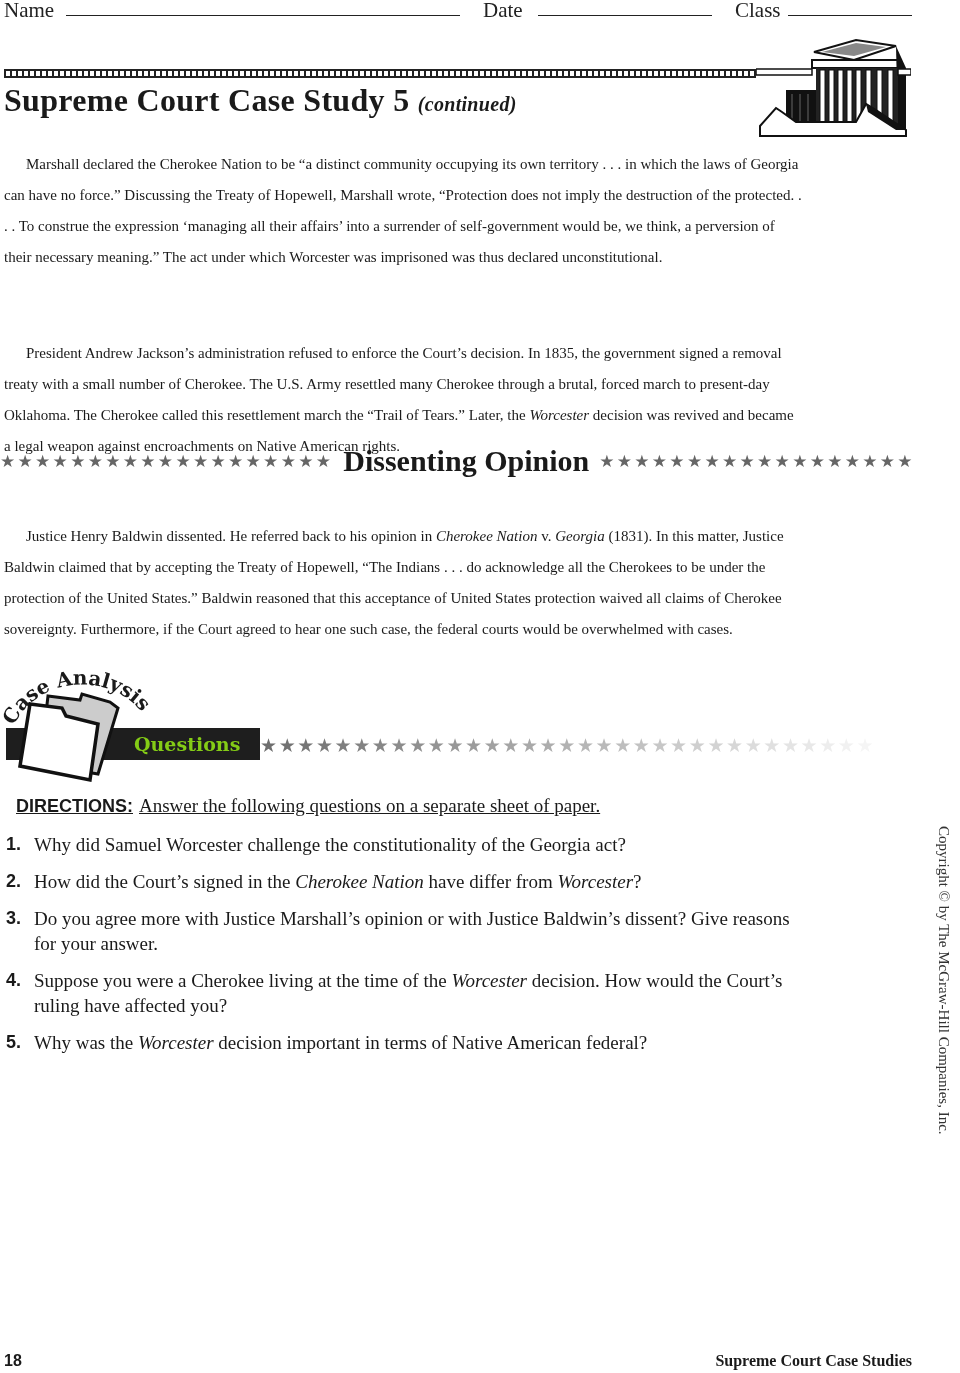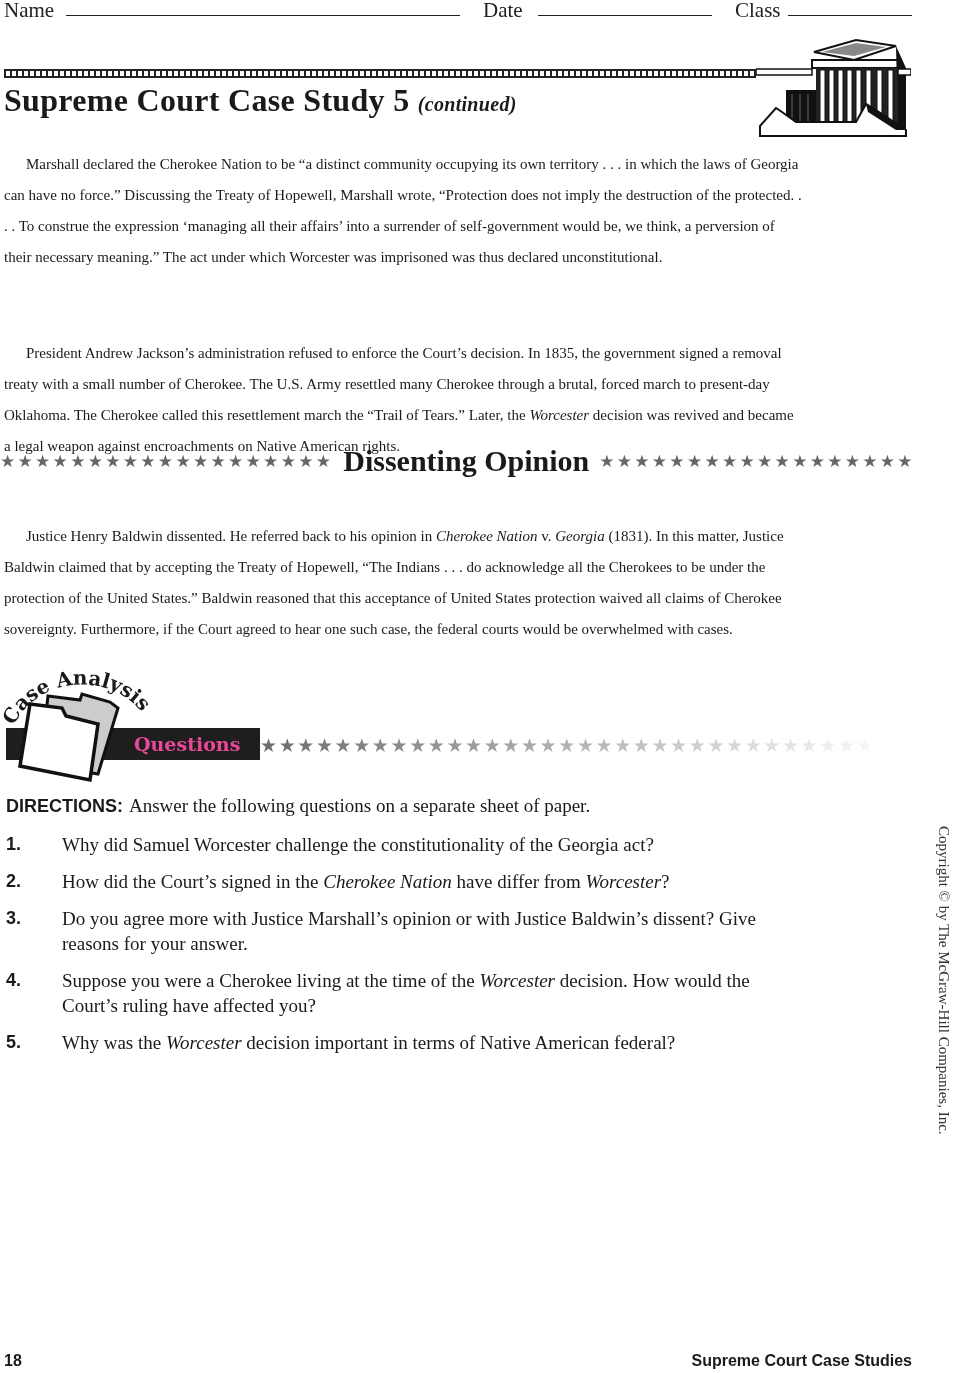--- a/index.html
+++ b/index.html
@@ -21,31 +21,31 @@
   .court { left:756px; top:38px; width:155px; height:102px; }
 
   .para { left:4px; width:800px; font-size:15px; line-height:31px; text-indent:22px; margin:0; }
   .para i { font-style:italic; }
 
   .section-head { top:444px; left:0; width:912px; display:flex; align-items:center; justify-content:space-between; }
   .stars { color:#666; font-size:17px; letter-spacing:2.3px; white-space:nowrap; }
   .section-title { font-size:30px; font-weight:bold; padding:0 10px; white-space:nowrap; }
 
   .qa-logo { left:0; top:664px; width:270px; height:120px; }
-  .q-bar { left:118px; top:728px; width:142px; height:32px; background:#1e1e1e; color:#ec4899;
+  .q-bar { left:118px; top:728px; width:142px; height:32px; background:#1e1e1e; color:#84cc16;
            font-family:"DejaVu Serif",serif; font-weight:bold; font-size:19px; line-height:32px; padding-left:16px; box-sizing:border-box; }
   .q-bar-left { left:6px; top:728px; width:112px; height:32px; background:#1e1e1e; }
   .q-stars { left:260px; top:734px; font-size:19px; letter-spacing:1.6px; white-space:nowrap; }
 
-  .directions { left:6px; top:795px; font-size:19px; }
+  .directions { left:16px; top:795px; font-size:19px;text-decoration:underline; }
   .directions b { font-family:"Liberation Sans","DejaVu Sans",sans-serif; font-weight:bold; font-size:18px; margin-right:6px; }
 
   .q { left:6px; width:800px; font-size:19px; line-height:25px; display:flex; }
   .q .num { font-family:"Liberation Sans","DejaVu Sans",sans-serif; font-weight:bold; width:28px; flex:none; font-size:18px; }
-  .q .txt { flex:1;margin-left:28px; }
+  .q .txt { flex:1; }
   .q i { font-style:italic; }
 
   .copyright { left:930px; top:826px; width:30px; height:320px; }
   .copyright span { position:absolute; left:0; top:0; transform-origin:0 0; transform:translate(22px,0) rotate(90deg);
                     white-space:nowrap; font-size:15px; color:#333; }
 
   .footer { top:1352px; font-family:"Liberation Sans","DejaVu Sans",sans-serif; font-weight:bold; font-size:16px; }
 </style>
 </head>
 <body>
@@ -149,13 +149,13 @@
 <div class="abs q" style="top:1030px;">
   <span class="num">5.</span>
   <span class="txt"><span>Why was the </span><i>Worcester</i><span> decision important in terms of Native American federal?</span></span>
 </div>
 
 <div class="abs copyright">
   <span>Copyright © by The McGraw-Hill Companies, Inc.</span>
 </div>
 
 <div class="abs footer" style="left:4px;">18</div>
-<div class="abs footer" style="right:48px;">Supreme Court Case Studies</div>
+<div class="abs footer" style="right:48px;font-family:Liberation Serif, serif;">Supreme Court Case Studies</div>
 
 </body></html>

